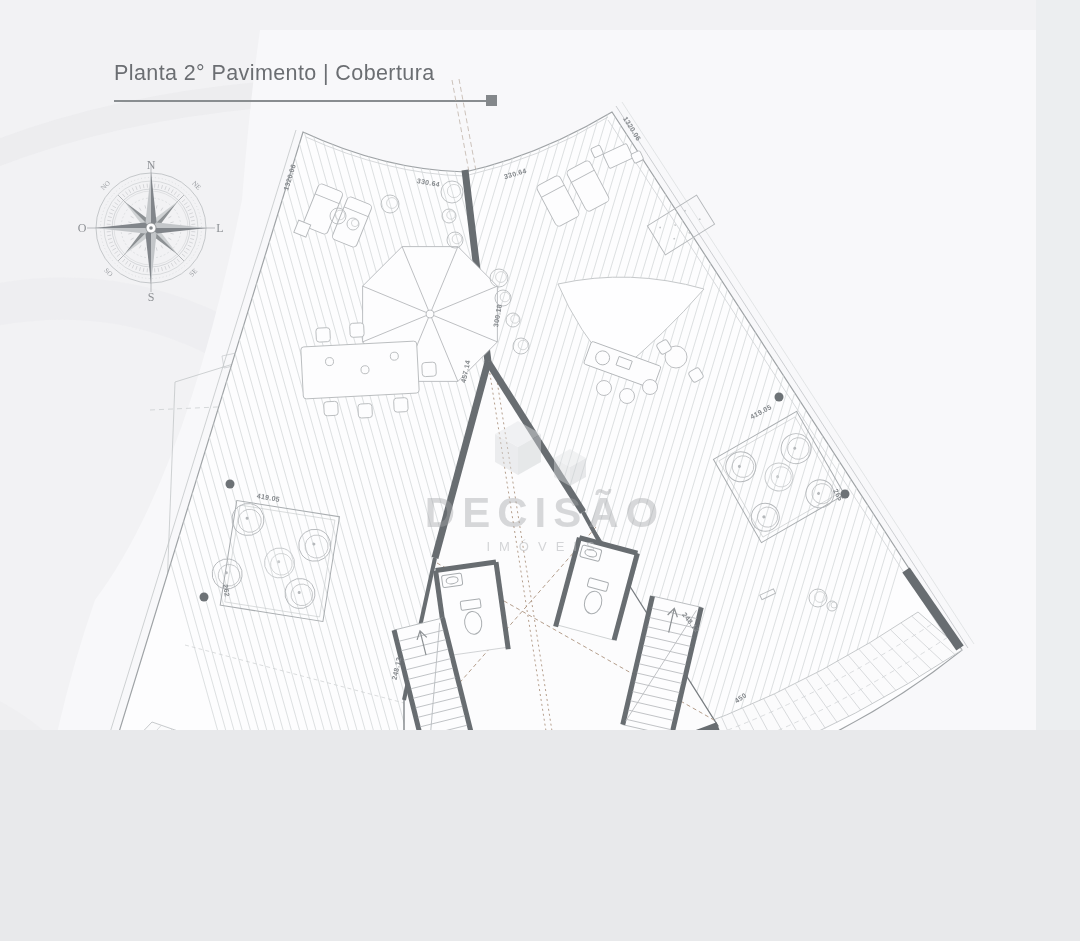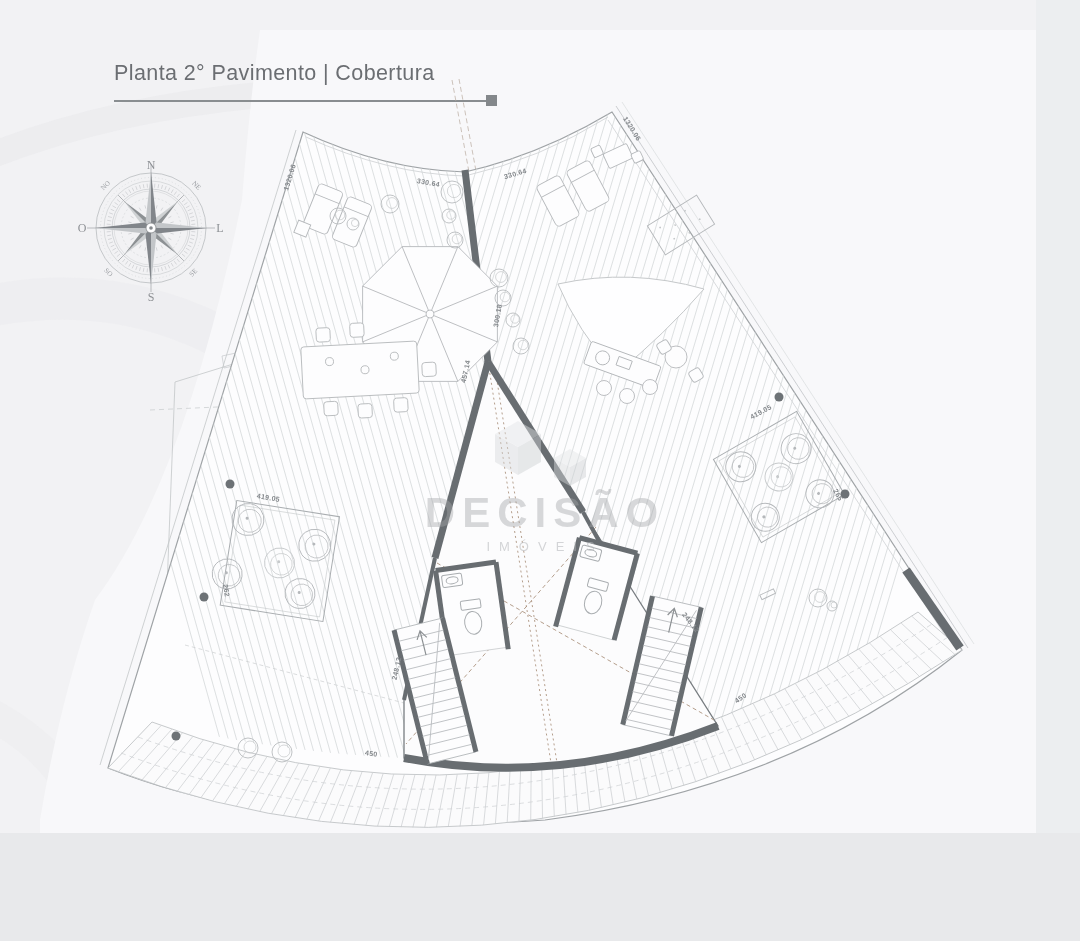--- a/index.html
+++ b/index.html
@@ -1,16 +1,16 @@
 <!DOCTYPE html>
 <html><head>
 <meta charset="utf-8">
 <style>
   html,body{margin:0;padding:0;background:#e8e9eb;}
-  .stage{position:relative;width:1080px;height:833px;margin:0 auto;background:#f2f2f4;overflow:hidden;
+  .stage{position:relative;width:1080px;height:730px;margin:0 auto;background:#f2f2f4;overflow:hidden;
          font-family:"Liberation Sans",sans-serif;}
   svg{display:block}
   .title-text{font-family:"Liberation Sans",sans-serif;font-size:21.5px;fill:#6b6e72;letter-spacing:.4px;}
   .dim{font-size:7px;font-weight:700;fill:#84888c;letter-spacing:.3px;text-anchor:middle;}
   .compass-label{font-family:"Liberation Serif",serif;font-size:12px;fill:#8d9094;text-anchor:middle;}
   .compass-label.small{font-size:7px;fill:#9b9ea2;}
   .wm-name{font-size:42px;font-weight:700;letter-spacing:7px;fill:#a4a6a9;opacity:.42;text-anchor:middle;}
   .wm-sub{font-size:13px;letter-spacing:9px;fill:#b9bbbe;opacity:.6;text-anchor:middle;}
   .furn{stroke:#b5b8bb;fill:#fdfdfe;stroke-width:.9;}
   .furnl{stroke:#b5b8bb;fill:none;stroke-width:.9;}

